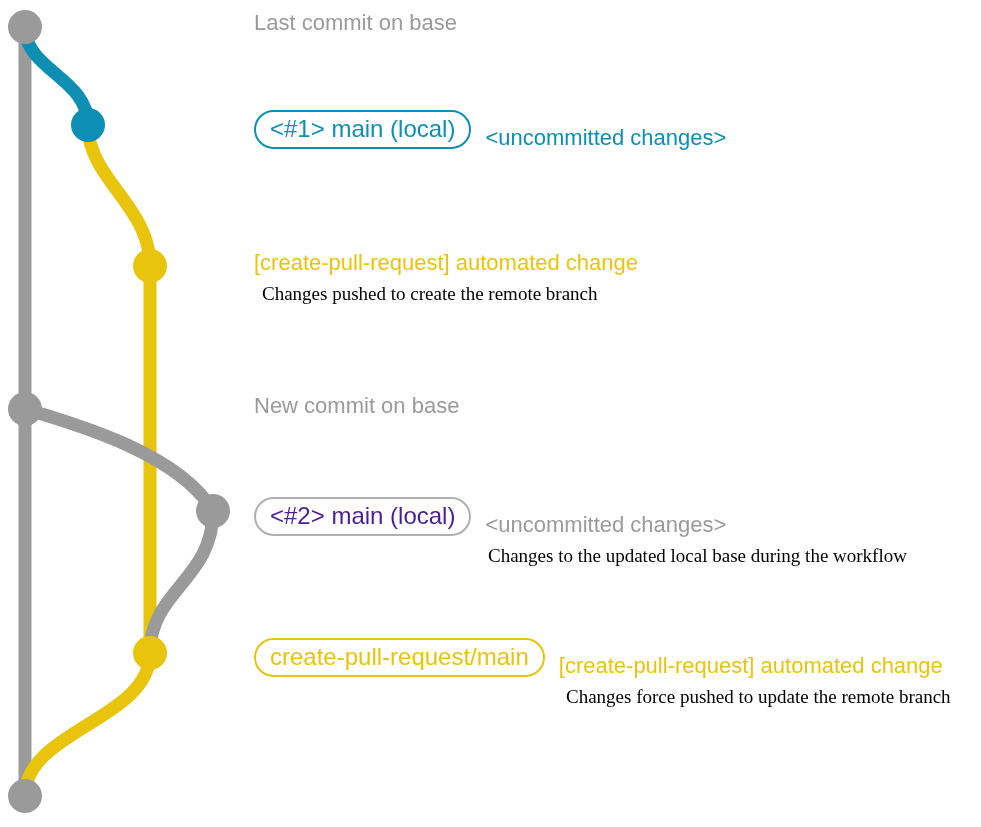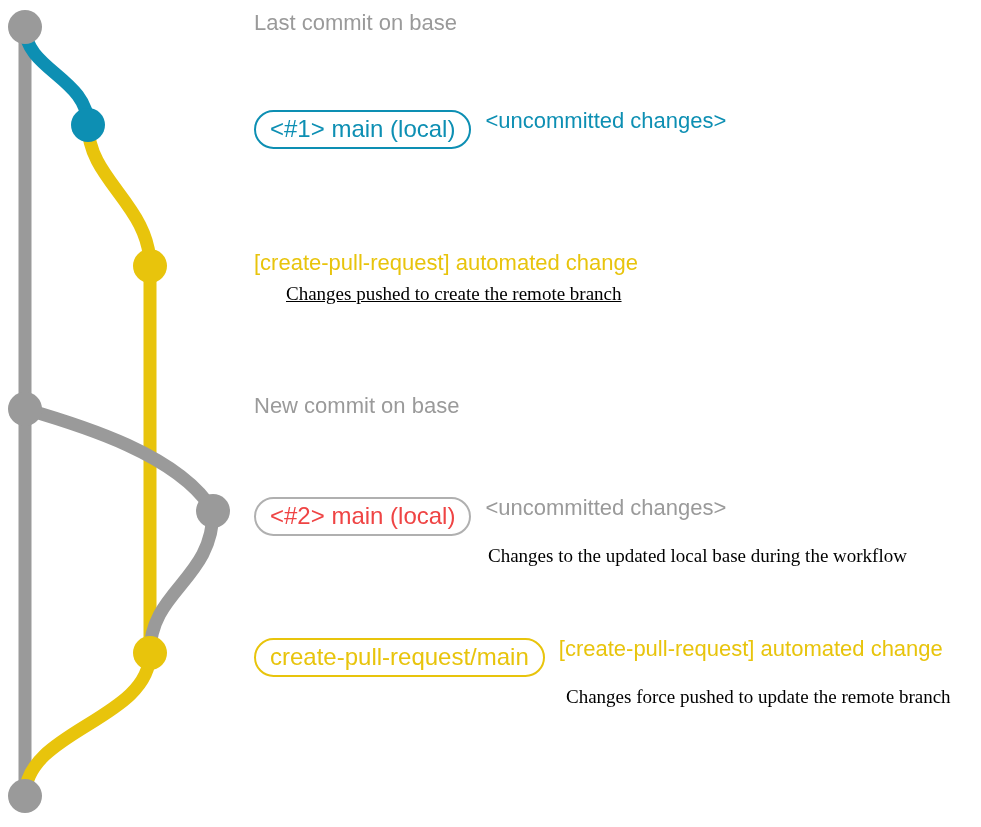--- a/index.html
+++ b/index.html
@@ -26,42 +26,42 @@
     height: 827px;
   }
   .row {
     position: absolute;
     display: flex;
     align-items: flex-start;
     flex-direction: column;
   }
   .row-main {
     display: flex;
-    align-items: flex-start;
+    align-items: flex-end;
     gap: 14px;
     white-space: nowrap;
   }
   .badge {
     display: inline-block;
     border: 2px solid #9a9a9a;
     border-radius: 20px;
     padding: 5px 14px 6px 14px;
     font-size: 24px;
     line-height: 1;
     font-family: "Liberation Sans", sans-serif;
     background: #ffffff;
     white-space: nowrap;
   }
   .badge-teal {
     border-color: #0d8fb3;
     color: #0d8fb3;
   }
   .badge-gray {
     border-color: #b0b0b0;
-    color: #ef4444;
+    color: #4c1d95;
   }
   .badge-yellow {
     border-color: #e8c40c;
     color: #e8c40c;
   }
   .subject {
     font-size: 22px;
     line-height: 1;
     font-family: "Liberation Sans", sans-serif;
     white-space: nowrap;
@@ -118,21 +118,21 @@
     <div class="row-main">
       <span class="badge badge-teal">&lt;#1&gt; main (local)</span>
       <span class="subject subject-teal">&lt;uncommitted changes&gt;</span>
     </div>
   </div>
 
   <div class="row" style="left:254px; top:252px;">
     <div class="row-main">
       <span class="subject subject-yellow">[create-pull-request] automated change</span>
     </div>
-    <div class="desc" style="margin-left:32px;text-decoration:underline;">Changes pushed to create the remote branch</div>
+    <div class="desc" style="margin-left:8px;">Changes pushed to create the remote branch</div>
   </div>
 
   <div class="row" style="left:254px; top:395px;">
     <div class="row-main">
       <span class="subject subject-gray">New commit on base</span>
     </div>
   </div>
 
   <div class="row" style="left:254px; top:497px;">
     <div class="row-main">

